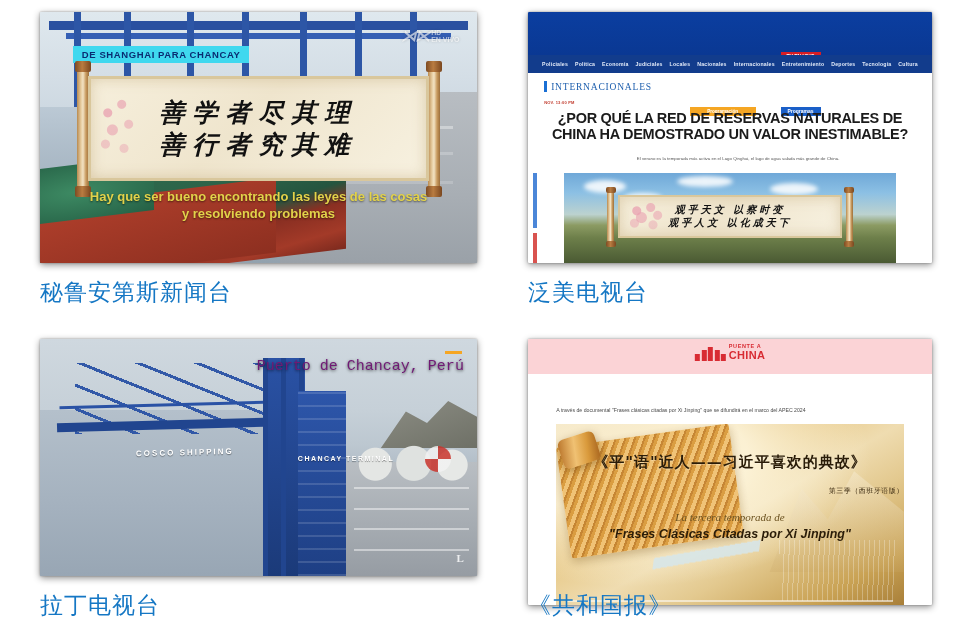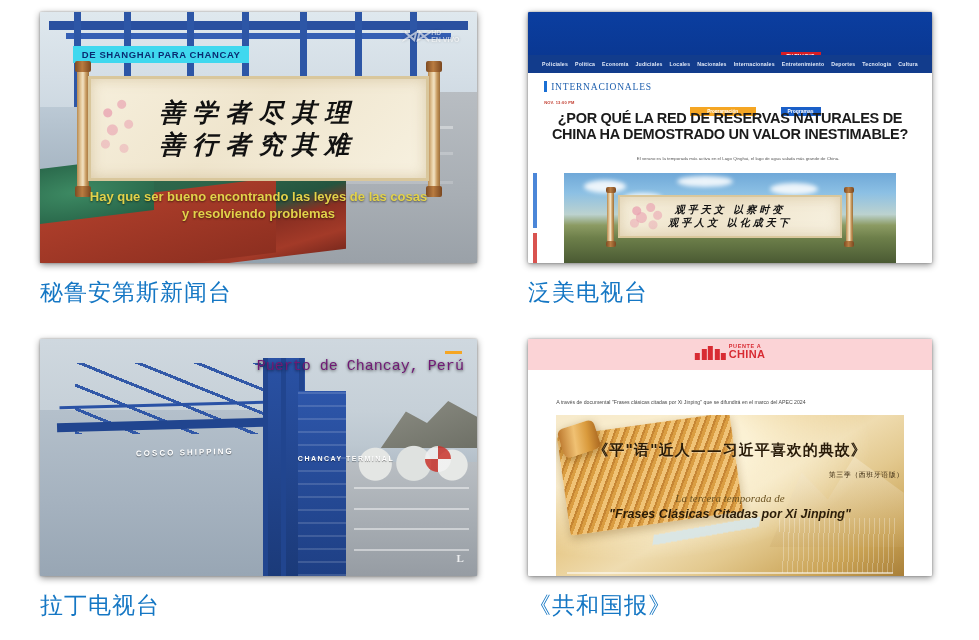--- a/index.html
+++ b/index.html
@@ -357,21 +357,21 @@
     position:absolute; right:3.5%; top:5%;
     width:17px; height:3px; background:#f5a623;
   }
   .p3-badge{
     position:absolute; right:3%; bottom:5%;
     color:rgba(255,255,255,.82); font-size:11px; font-weight:bold;
     font-family:"Liberation Serif",serif;
   }
 
   
-  #p4 { width: 404px; height: 237px; background:#fff; }
+  #p4 { width: 404px; height: 266px; background:#fff; }
   .p4-pink{
     position:absolute; left:0; top:0; width:100%; height:13%;
     background:#fbd3d6;
   }
   .p4-brand{
     position:absolute; left:50%; top:2%;
     transform:translateX(-50%);
     display:flex; align-items:flex-end; gap:3px;
   }
   .p4-bridge{

